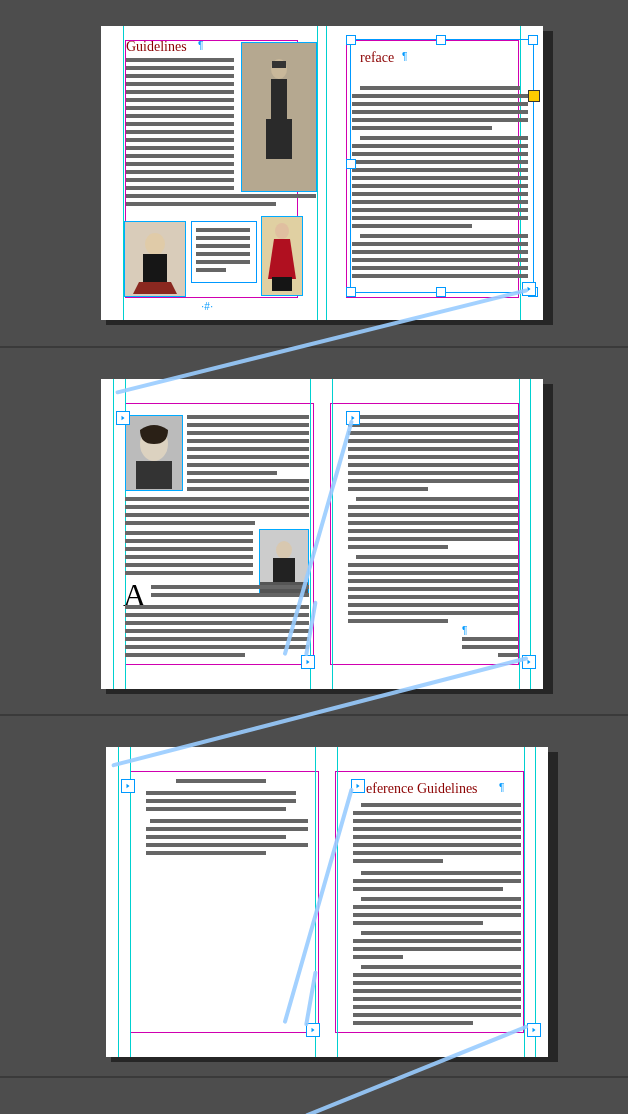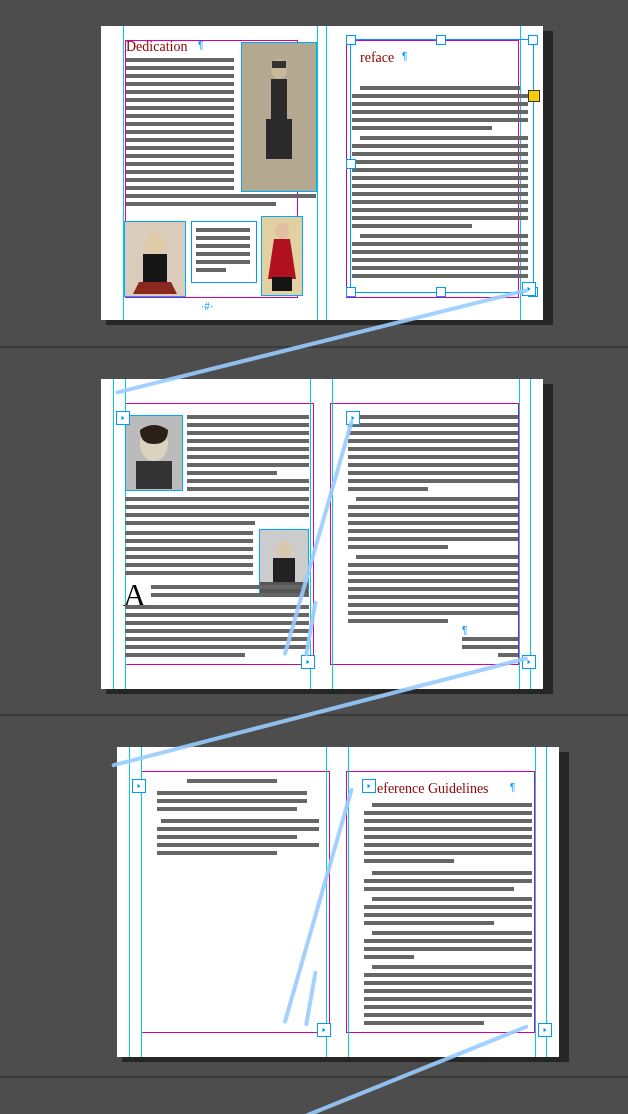--- a/index.html
+++ b/index.html
@@ -27,21 +27,21 @@
 <body>
 
 <div class="spread" style="left:0;top:0;width:628px;height:346px">
 
   <div class="shadow" style="left:106px;top:31px;width:447px;height:294px"></div>
 
   <div class="page" style="left:101px;top:26px;width:221px;height:294px">
     <div class="margin-box" style="left:24px;top:14px;right:24px;bottom:22px"></div>
     <div class="ruler-guide-v" style="left:22px;top:0;bottom:0"></div>
     <div class="ruler-guide-v" style="right:4px;top:0;bottom:0"></div>
-    <span class="heading" style="left:25px;top:13px">Dedication</span>
+    <span class="heading" style="left:25px;top:13px">Guidelines</span>
     <span class="pilcrow" style="left:97px;top:14px">¶</span>
 
     <div class="img-frame" style="left:140px;top:16px;width:74px;height:148px;background:linear-gradient(#bab2a0,#8d826f)">
       <svg width="74" height="148" viewBox="0 0 74 148">
         <rect x="0" y="0" width="74" height="148" fill="#b5a890"></rect>
         <ellipse cx="37" cy="26" rx="8" ry="10" fill="#c9b89a"></ellipse>
         <rect x="29" y="36" width="16" height="40" fill="#2a2a2a"></rect>
         <rect x="24" y="76" width="26" height="40" fill="#2a2a2a"></rect>
         <rect x="30" y="18" width="14" height="7" fill="#333"></rect>
       </svg>
@@ -262,21 +262,21 @@
     <div class="out-port" style="left:200px;top:276px">
         <svg viewBox="0 0 8 8">
           <path d="M2 1 L6 4 L2 7 Z" fill="#09f"></path>
         </svg>
       </div>
   </div>
 </div>
 
 <div class="divline" style="top:714px"></div>
 
-<div class="spread" style="left:16px;top:716px;width:548px;height:360px">
+<div class="spread" style="left:5px;top:716px;width:548px;height:360px">
   <div class="shadow" style="left:106px;top:36px;width:447px;height:310px"></div>
   <div class="ruler-guide-h" style="left:101px;right:85px;top:44px"></div>
 
   <div class="page" style="left:101px;top:31px;width:221px;height:310px">
     <div class="margin-box" style="left:24px;top:24px;right:8px;bottom:24px"></div>
     <div class="ruler-guide-v" style="left:12px;top:0;bottom:0"></div>
     <div class="ruler-guide-v" style="left:24px;top:0;bottom:0"></div>
     <div class="ruler-guide-v" style="left:209px;top:0;bottom:0"></div>
 
     <div class="gray-line" style="left:70px;top:32px;width:90px"></div>

